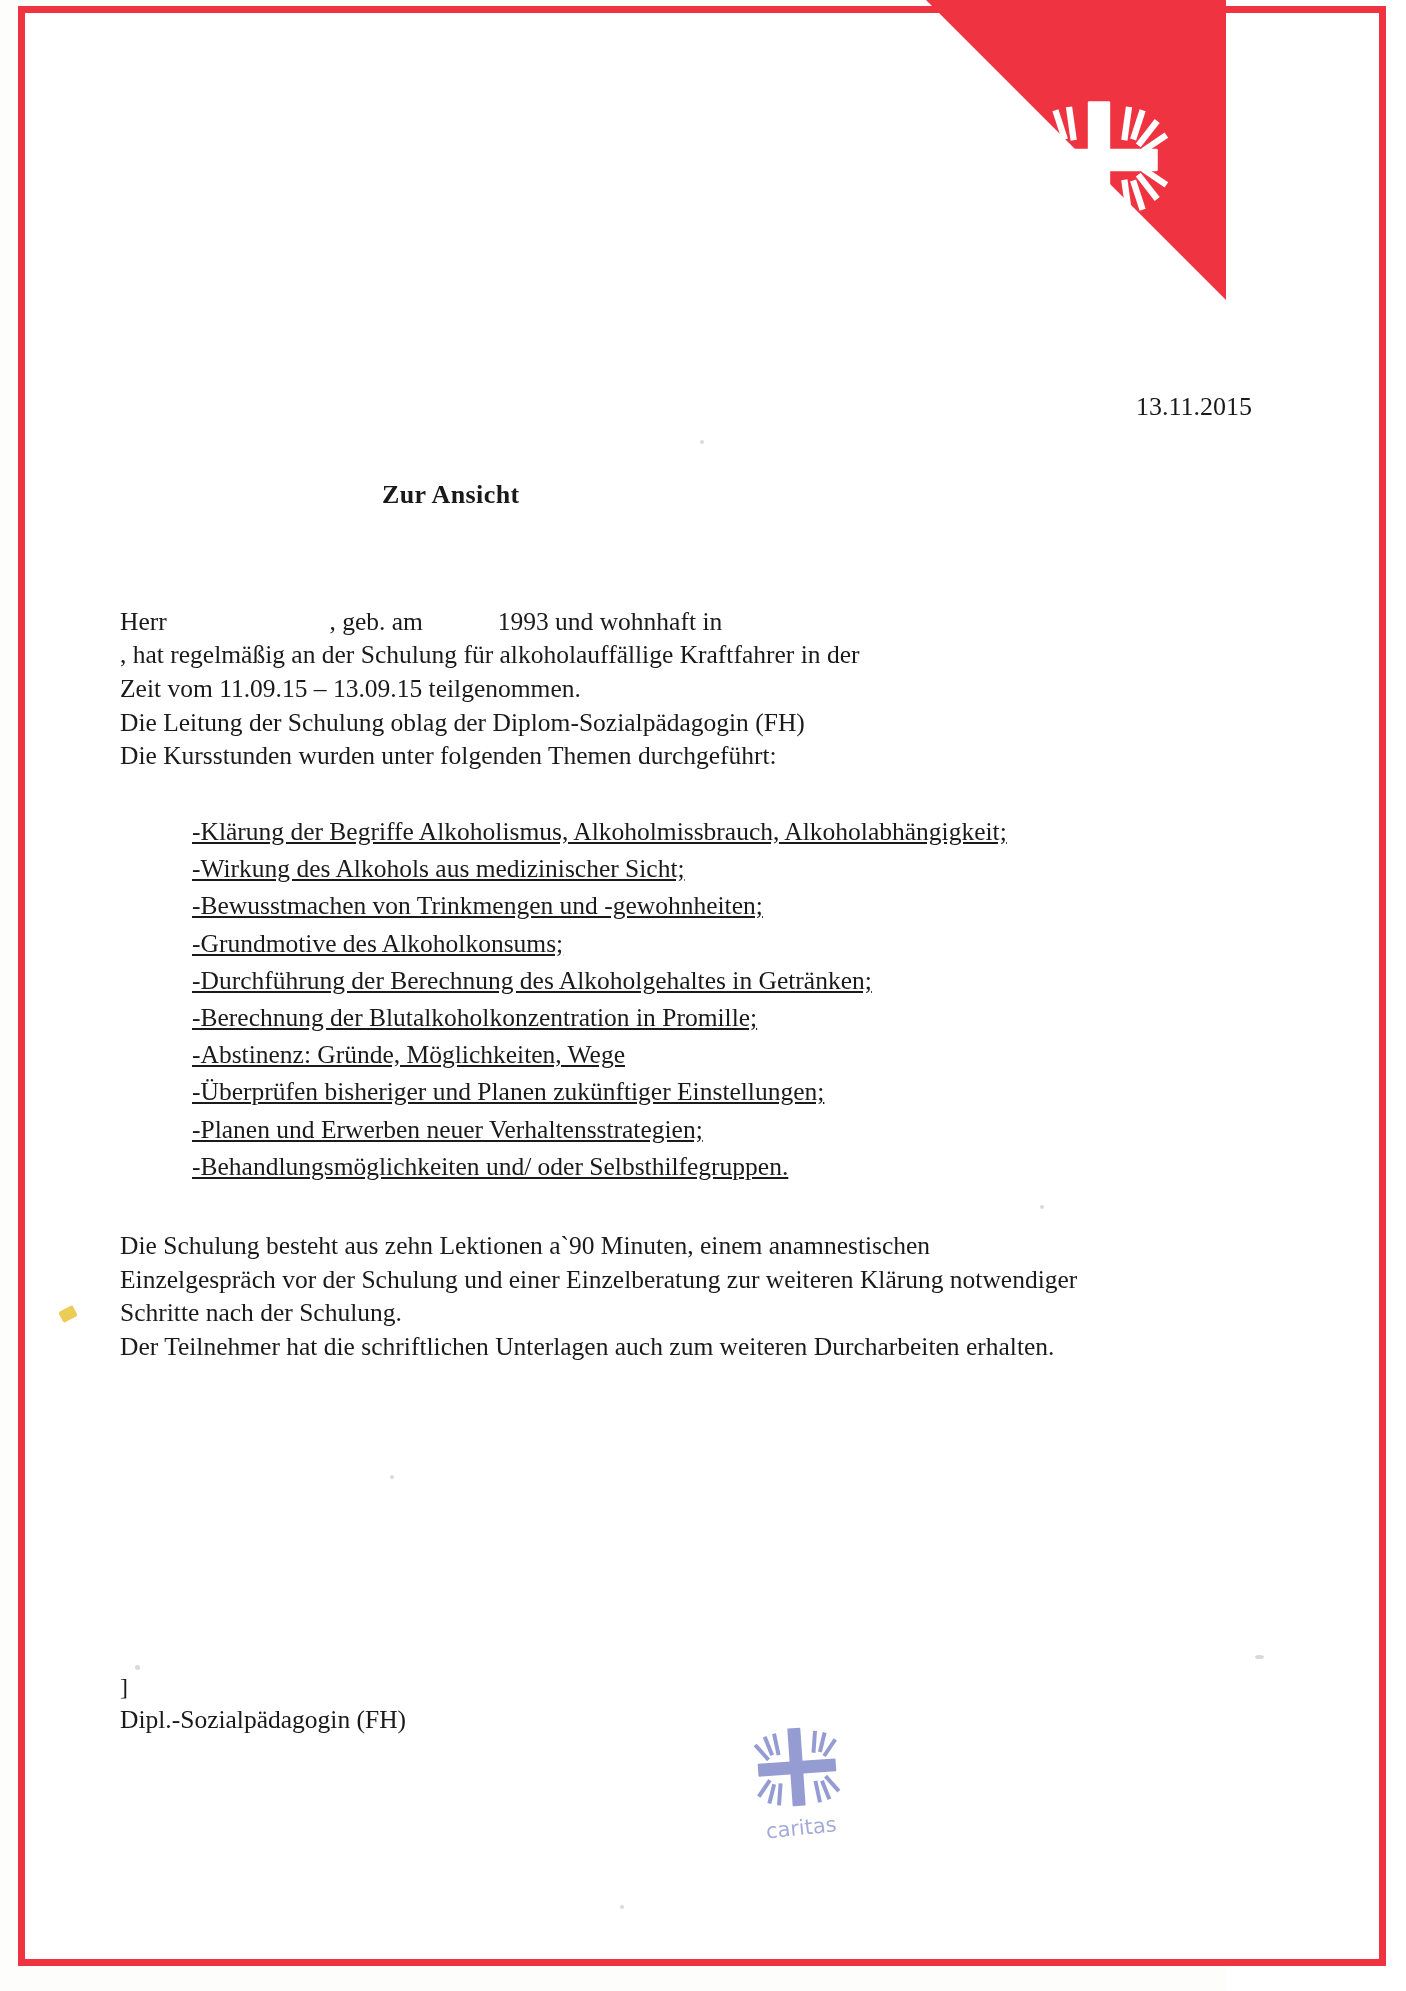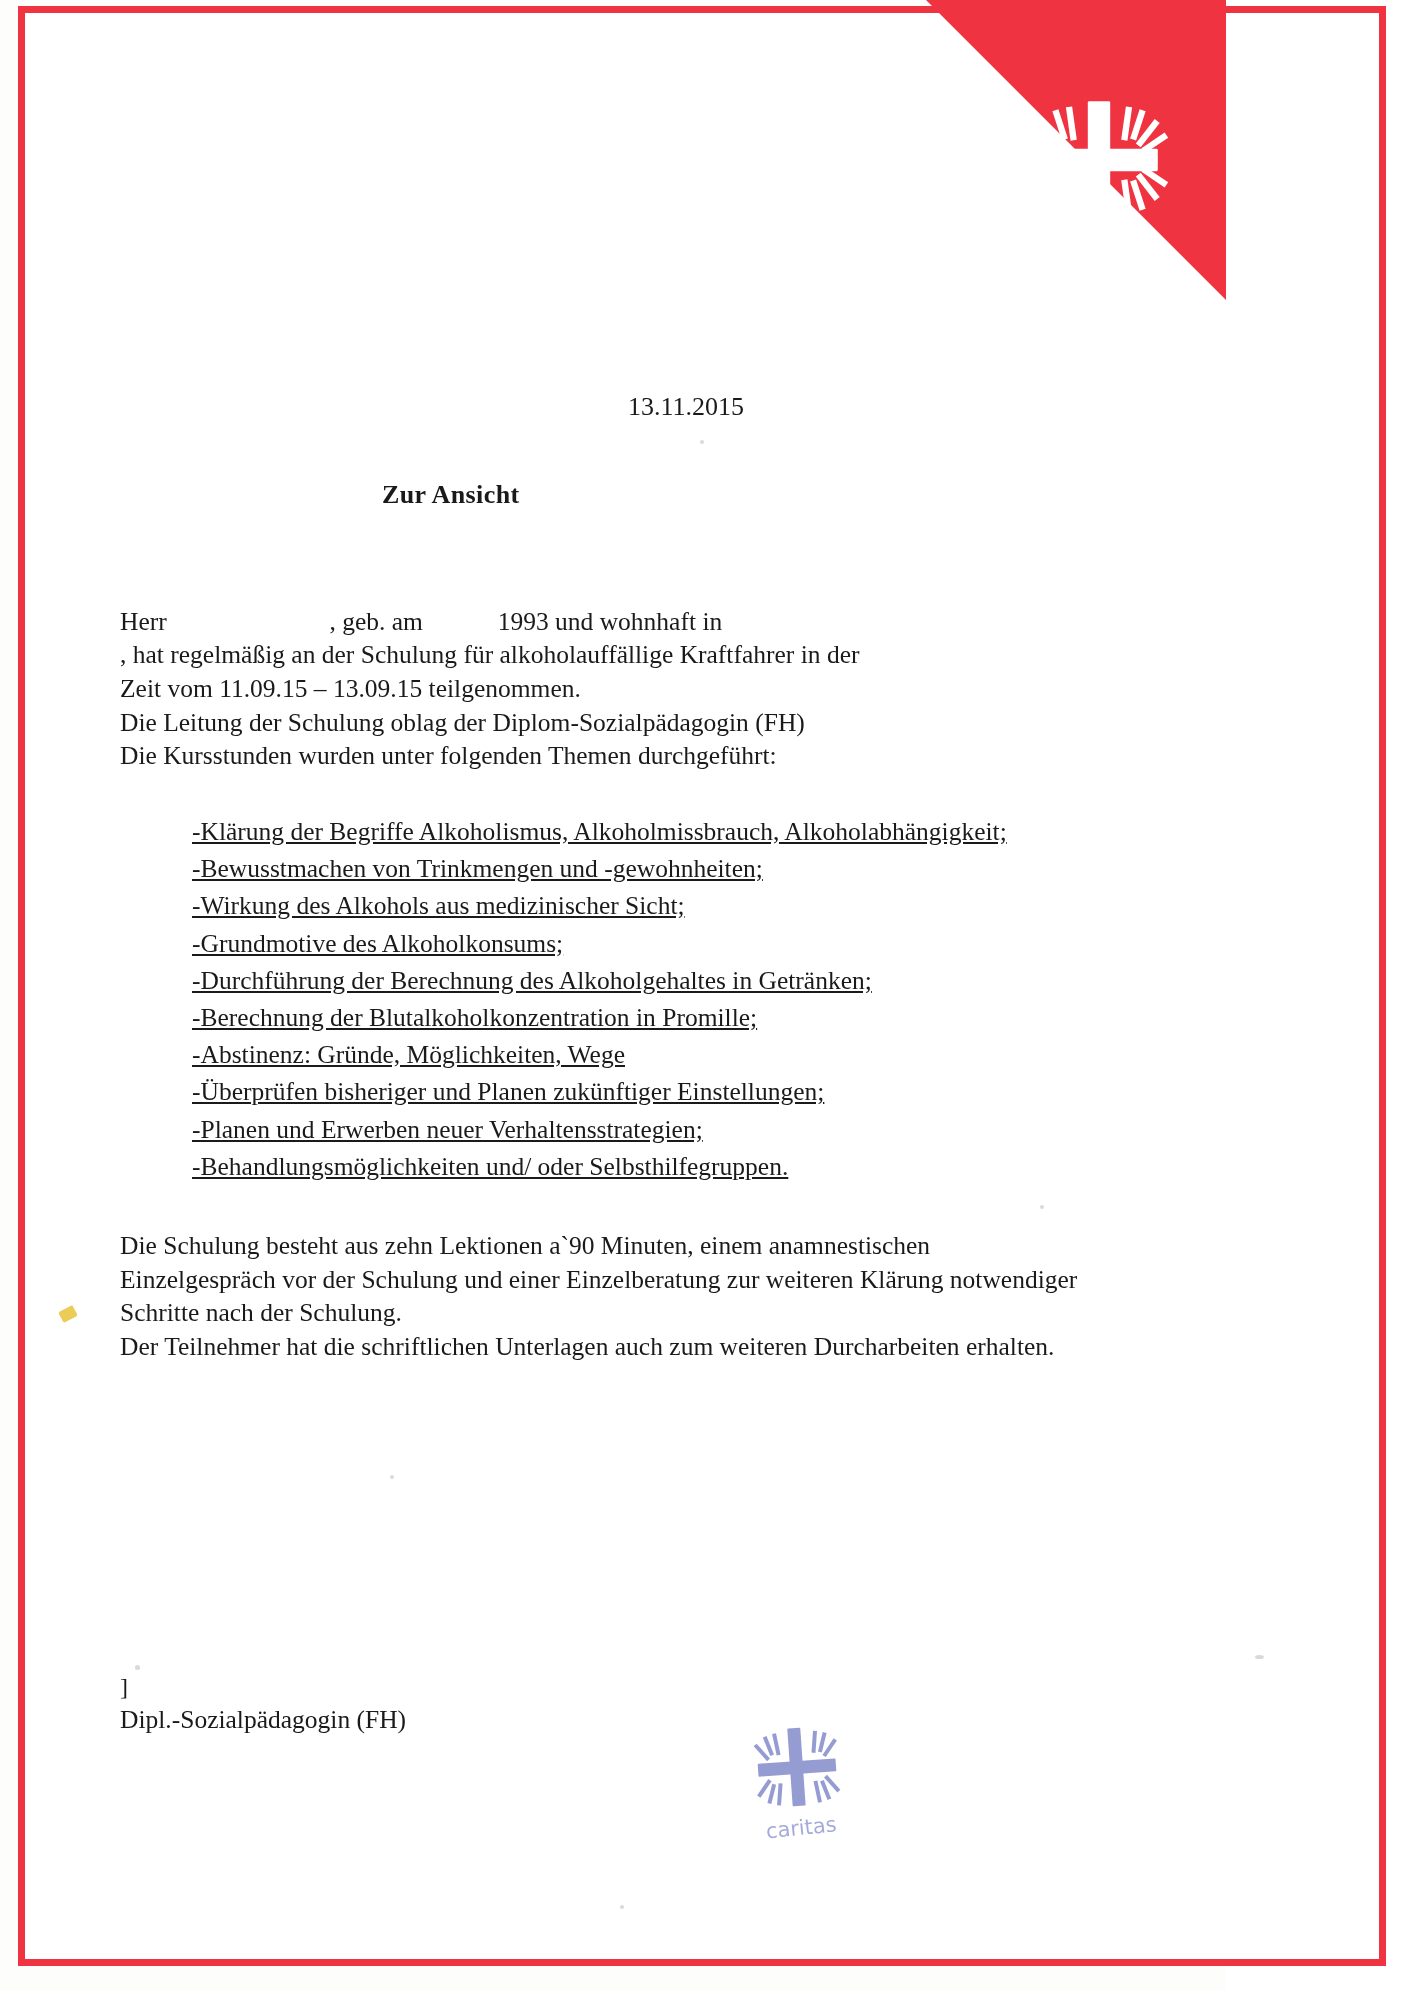--- a/index.html
+++ b/index.html
@@ -76,21 +76,21 @@
   #doc-body {
     position: absolute;
     left: 120px;
     top: 390px;
     width: 1160px;
     font-size: 25.5px;
     line-height: 1.32;
   }
 
   #date-line {
-    text-align: center;
+    text-align: right;
     font-size: 26px;
     padding-right: 28px;
     margin-bottom: 54px;
   }
 
   #doc-title {
     font-weight: bold;
     font-size: 26px;
     margin-left: 262px;
     margin-bottom: 92px;
@@ -243,22 +243,22 @@
       <span>1993 und wohnhaft in</span>
     </p>
 
     <p class="para" id="intro-line-2">, hat regelmäßig an der Schulung für alkoholauffällige Kraftfahrer in der</p>
     <p class="para">Zeit vom 11.09.15 – 13.09.15 teilgenommen.</p>
     <p class="para">Die Leitung der Schulung oblag der Diplom-Sozialpädagogin (FH)</p>
     <p class="para">Die Kursstunden wurden unter folgenden Themen durchgeführt:</p>
 
     <ul id="topics">
       <li>-Klärung der Begriffe Alkoholismus, Alkoholmissbrauch, Alkoholabhängigkeit;</li>
+      <li>-Wirkung des Alkohols aus medizinischer Sicht;</li>
       <li>-Bewusstmachen von Trinkmengen und -gewohnheiten;</li>
-      <li>-Wirkung des Alkohols aus medizinischer Sicht;</li>
       <li>-Grundmotive des Alkoholkonsums;</li>
       <li>-Durchführung der Berechnung des Alkoholgehaltes in Getränken;</li>
       <li>-Berechnung der Blutalkoholkonzentration in Promille;</li>
       <li>-Abstinenz: Gründe, Möglichkeiten, Wege</li>
       <li>-Überprüfen bisheriger und Planen zukünftiger Einstellungen;</li>
       <li>-Planen und Erwerben neuer Verhaltensstrategien;</li>
       <li>-Behandlungsmöglichkeiten und/ oder Selbsthilfegruppen.</li>
     </ul>
 
     <div id="closing">

